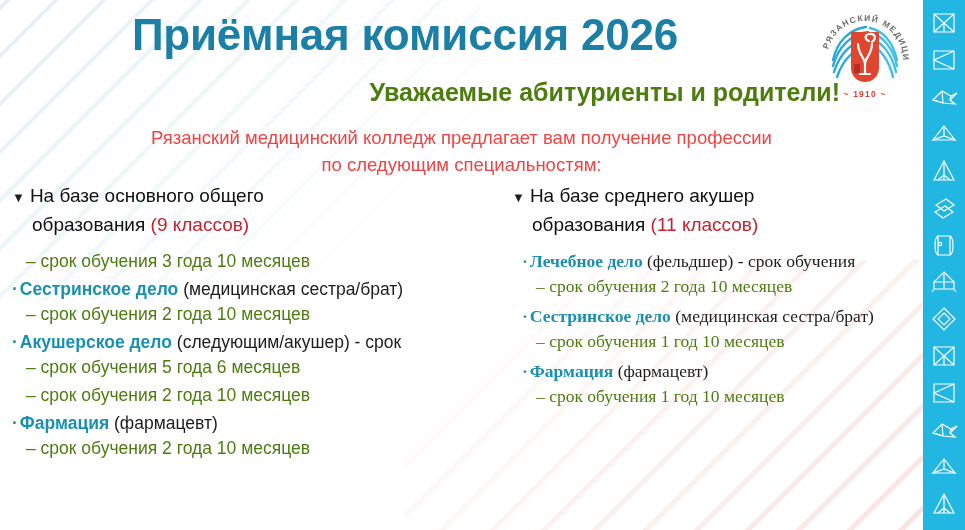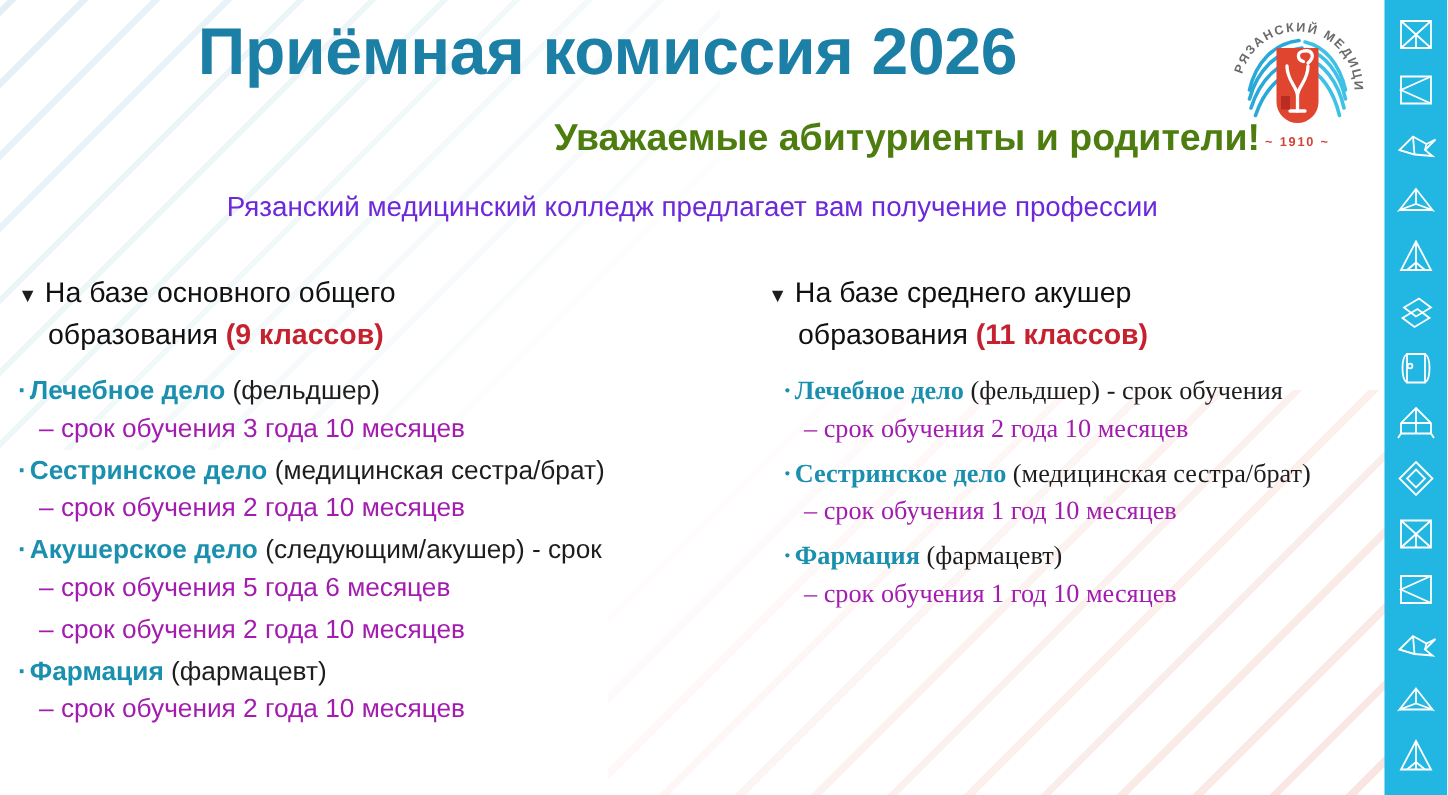--- a/index.html
+++ b/index.html
@@ -134,21 +134,21 @@
   }
   #logo svg { display: block; width: 104px; height: 104px; }
 
   
   #intro {
     position: absolute;
     left: 0;
     top: 124px;
     width: 923px;
     text-align: center;
-    color: #6d28d9;
+    color: #ef4444;
     font-size: 18.5px;
     line-height: 27px;
   }
   #intro .intro-line { display: block; white-space: nowrap; }
 
   
   #columns {
     position: absolute;
     left: 0;
     top: 182px;
@@ -169,40 +169,40 @@
     font-weight: normal;
     margin: 0 0 11px 0;
   }
   .col-heading .tri {
     font-size: 13px;
     color: #1d1d1d;
     margin-right: 5px;
   }
   .col-heading .hl-red {
     color: #c6212f;
-    font-weight: bold;
+    font-weight: normal;
     text-align: right;
   }
   .col-heading .line2 { display: block; padding-left: 20px; }
 
   .spec-list { margin: 0; padding: 0; list-style: none; }
   .spec-item { margin: 0 0 3px 0; }
   .spec-title {
     font-size: 17.5px;
     line-height: 25px;
     color: #1d1d1d;
     white-space: nowrap;
   }
   .spec-title .dot { color: #1a90ae; font-weight: bold; margin-right: 2px; }
   .spec-title .name { color: #1a90ae; font-weight: bold; }
   .spec-title .qual { color: #1d1d1d; }
   .spec-dur {
     font-size: 17.5px;
     line-height: 25px;
-    color: #a21caf;
+    color: #4d7c0f;
     padding-left: 14px;
     white-space: nowrap;
   }
   #column-right .spec-title,
   #column-right .spec-dur { padding-left: 10px; }
   #column-right .spec-dur { padding-left: 24px; }
   #column-right .spec-item { margin-bottom: 5px; font-family: Liberation Serif, serif; }
 </style>
 </head>
 <body>
@@ -251,32 +251,32 @@
 
       <text font-family="'Liberation Sans', sans-serif" font-size="8.4" font-weight="bold" fill="#6b6b6b" letter-spacing="1.3">
         <textPath href="#arcTop" startOffset="8%">РЯЗАНСКИЙ МЕДИЦИНСКИЙ КОЛЛЕДЖ</textPath>
       </text>
       <text x="52" y="95" text-anchor="middle" font-family="'Liberation Sans', sans-serif" font-size="8.5" font-weight="bold" fill="#d0443a" letter-spacing="1.2">~ 1910 ~</text>
     </svg>
   </div>
 
   <div id="intro">
     <span class="intro-line">Рязанский медицинский колледж предлагает вам получение профессии</span>
+    <span class="intro-line">по следующим специальностям:</span>
   </div>
 
   <div id="columns">
 
     <div class="column" id="column-left">
       <div class="col-heading">
         <span class="tri">▼</span><span>На базе основного общего</span>
         <span class="line2"><span>образования </span><span class="hl-red">(9 классов)</span></span>
       </div>
       <ul class="spec-list">
         <li class="spec-item">
-          <div class="spec-title"><span class="dot">·</span><span class="name">Лечебное дело</span><span class="qual"> (фельдшер)</span></div>
           <div class="spec-dur">– срок обучения 3 года 10 месяцев</div>
         </li>
         <li class="spec-item">
           <div class="spec-title"><span class="dot">·</span><span class="name">Сестринское дело</span><span class="qual"> (медицинская сестра/брат)</span></div>
           <div class="spec-dur">– срок обучения 2 года 10 месяцев</div>
         </li>
         <li class="spec-item">
           <div class="spec-title"><span class="dot">·</span><span class="name">Акушерское дело</span><span class="qual"> (следующим/акушер) - срок</span></div>
           <div class="spec-dur">– срок обучения 5 года 6 месяцев</div>
         </li>

